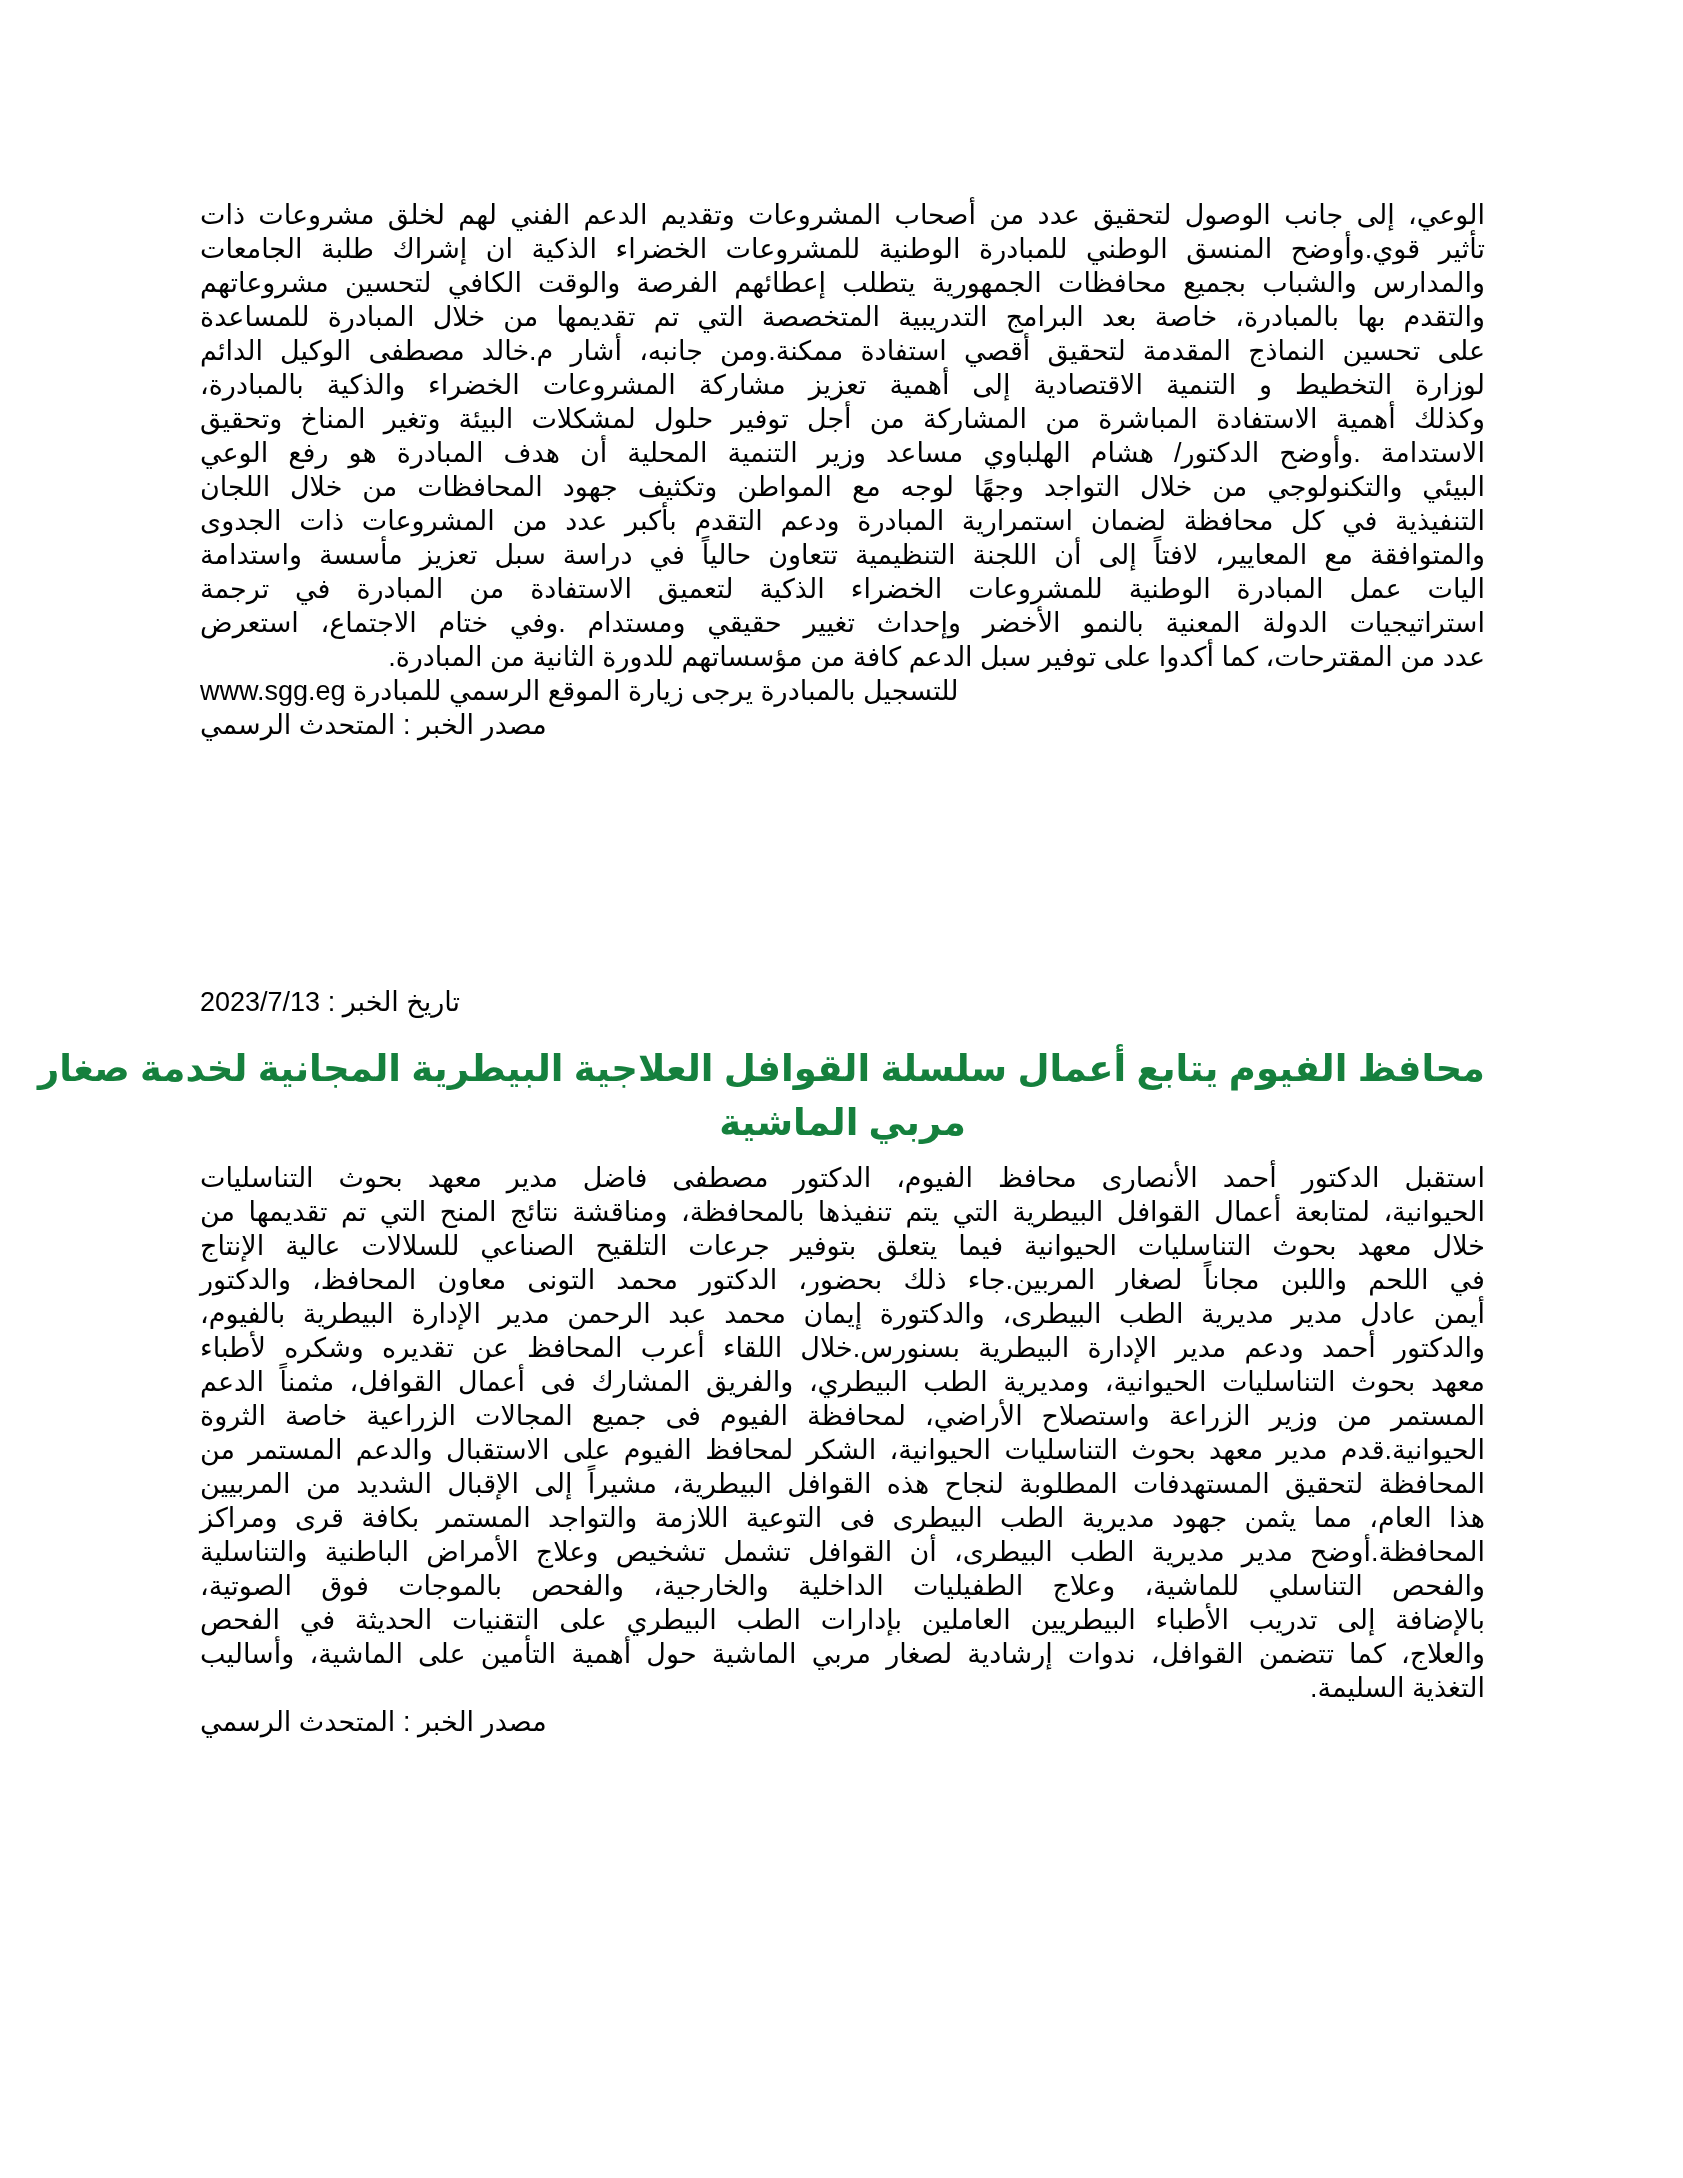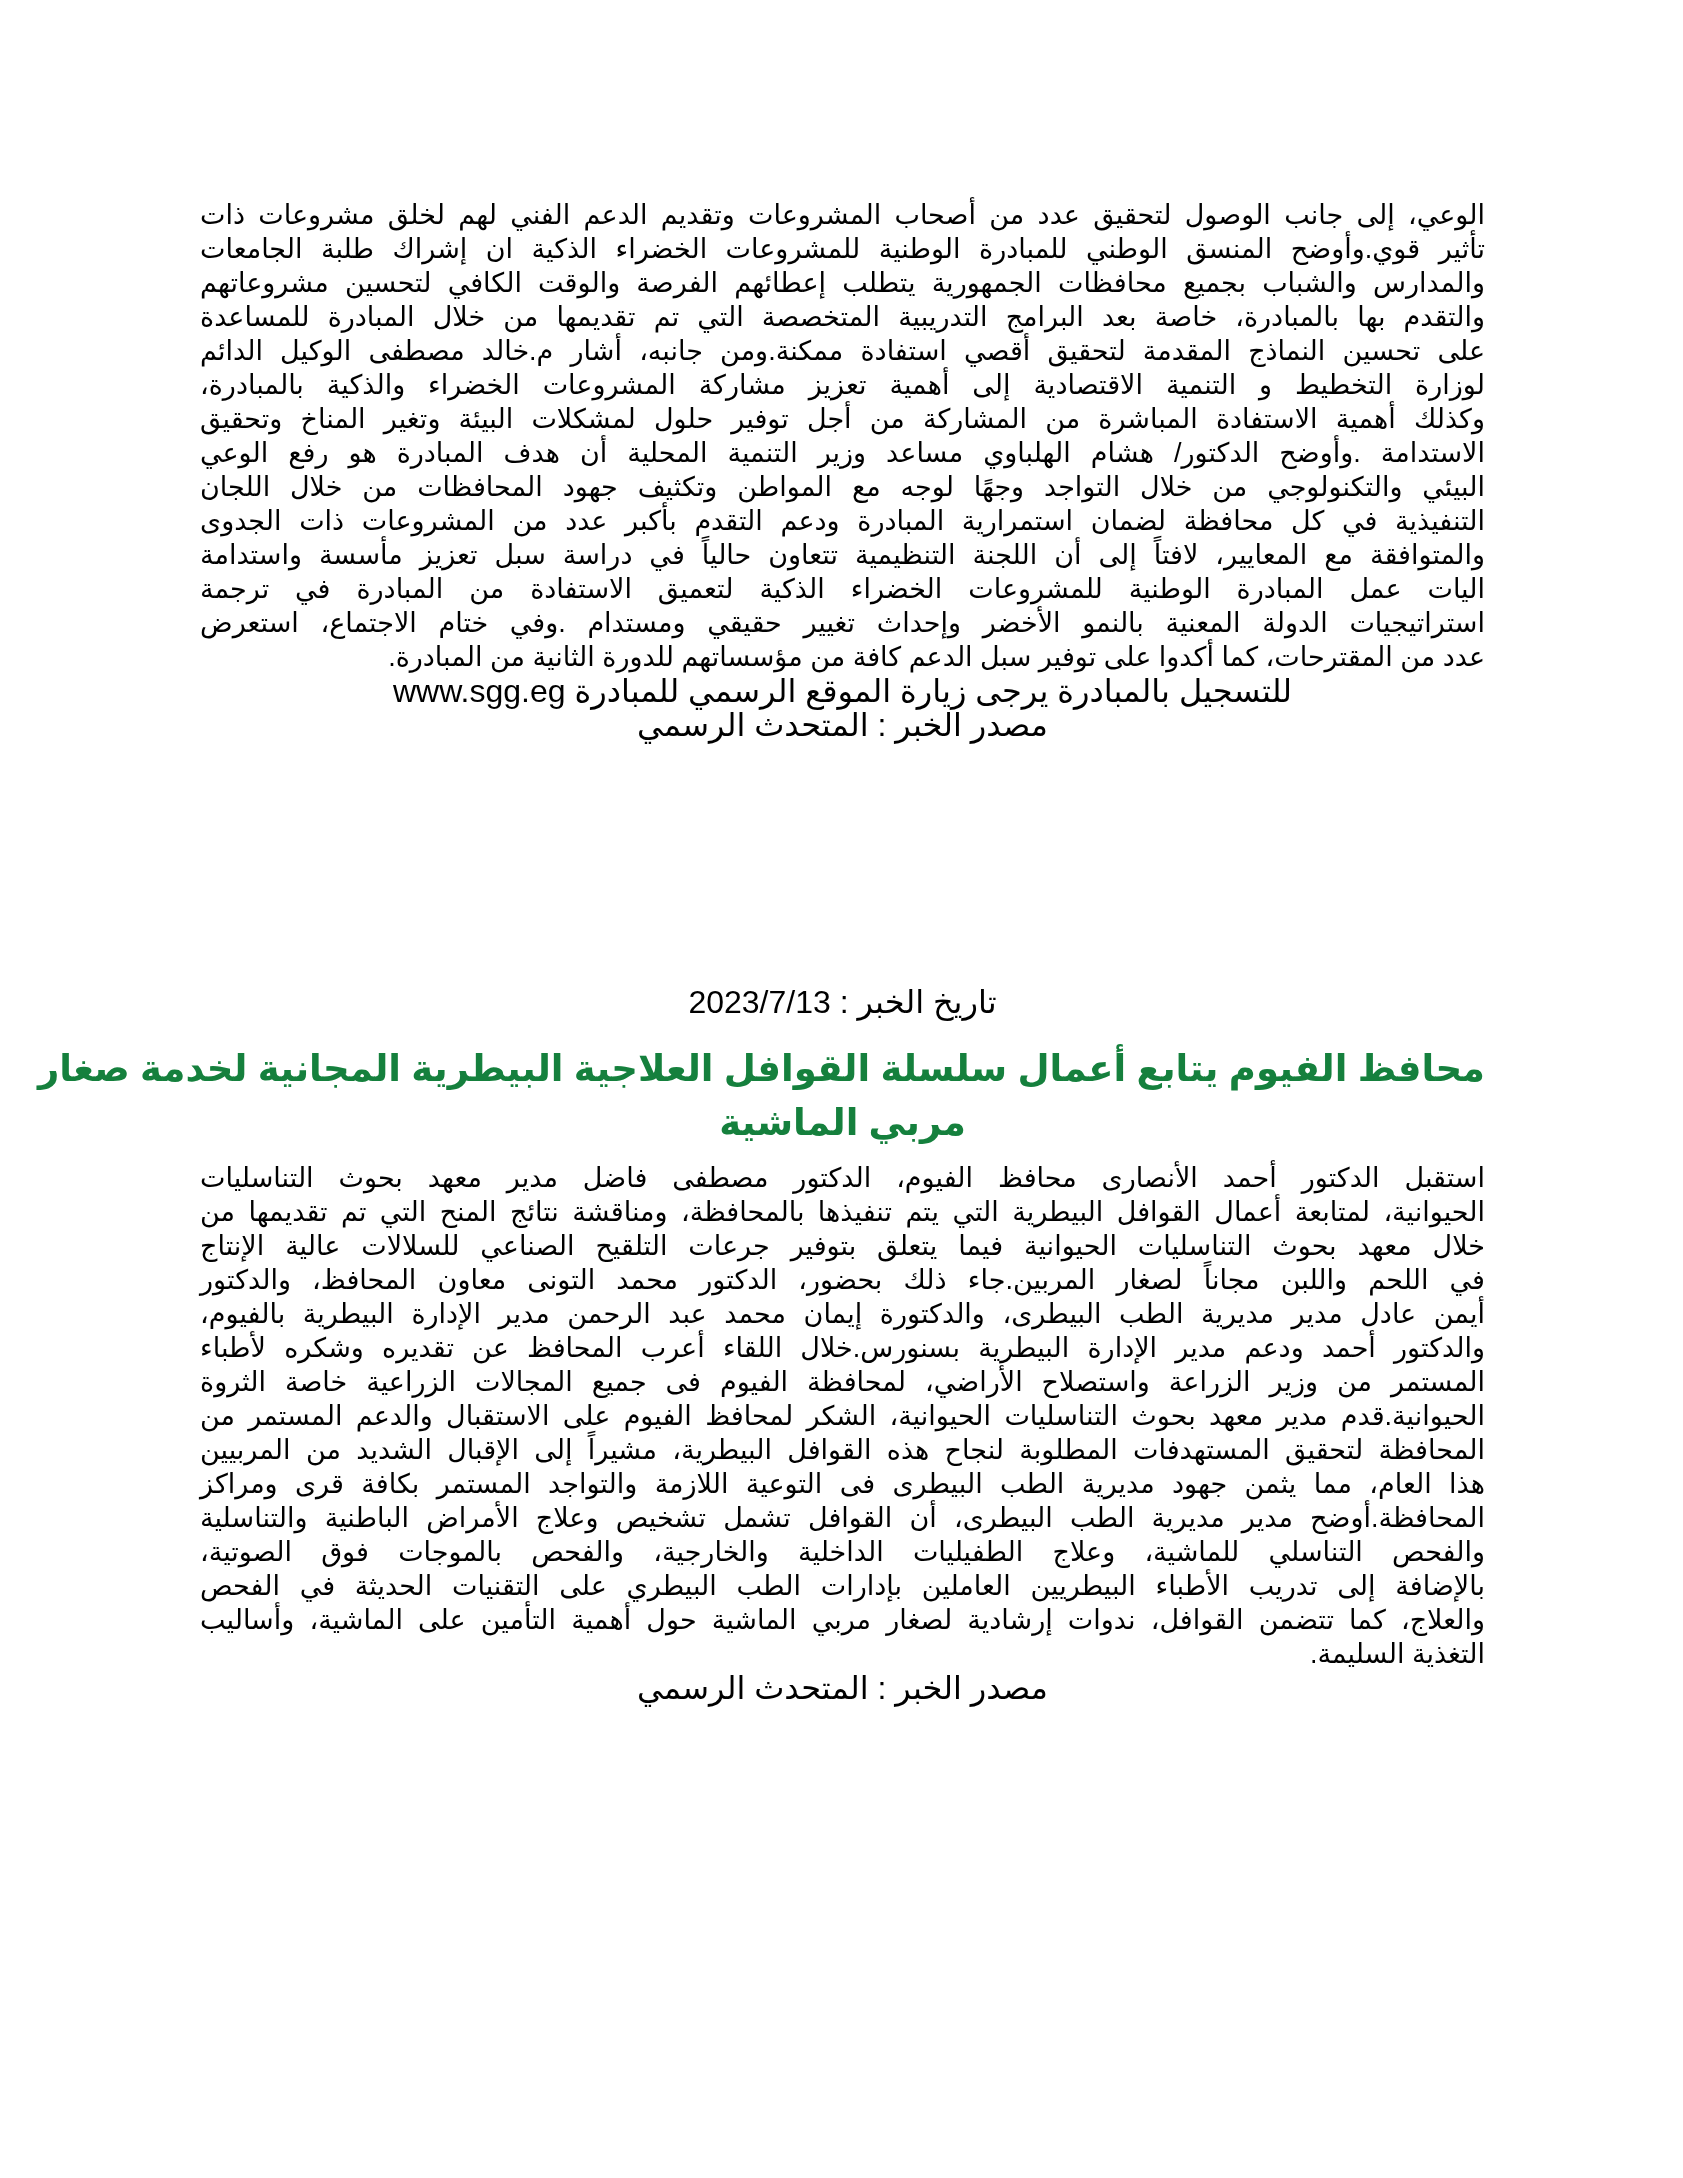--- a/index.html
+++ b/index.html
@@ -1,21 +1,21 @@
 <!DOCTYPE html>
 <html><head>
 <meta charset="utf-8">
 <style>
   html, body { margin: 0; padding: 0; background: #ffffff; }
   body { width: 1683px; height: 2178px; position: relative; overflow: hidden; font-family: "Liberation Sans", "DejaVu Sans", sans-serif; color: #000; }
   .page { position: absolute; left: 200px; width: 1285px; top: 0; }
   .block { position: absolute; left: 0; width: 1285px; direction: rtl; }
   .line { display: block; height: 34px; line-height: 34px; font-size: 27px; white-space: nowrap; text-align: justify; text-align-last: justify; }
   .line.last { text-align-last: right; }
-  .plain { display: block; height: 34px; line-height: 34px; font-size: 32px; text-align: center; white-space: nowrap; }
+  .plain { display: block; height: 34px; line-height: 34px; font-size: 27px; text-align: left; white-space: nowrap; }
   .heading { position: absolute; left: 0; width: 1285px; direction: rtl; text-align: center; color: #15803d; font-weight: bold; font-size: 37px; line-height: 54px; }
   .heading .hl { display: block; white-space: nowrap; }
   .heading .hl.full { text-align: justify; text-align-last: justify; }
   .ltr { direction: ltr; unicode-bidi: embed; }
 </style>
 </head>
 <body>
 
 <div class="page">
 
@@ -58,20 +58,21 @@
     <span class="hl">مربي الماشية</span>
   </div>
 
   <div class="block" style="top:1161px;">
     <span class="line">استقبل الدكتور أحمد الأنصارى محافظ الفيوم، الدكتور مصطفى فاضل مدير معهد بحوث التناسليات</span>
     <span class="line">الحيوانية، لمتابعة أعمال القوافل البيطرية التي يتم تنفيذها بالمحافظة، ومناقشة نتائج المنح التي تم تقديمها من</span>
     <span class="line">خلال معهد بحوث التناسليات الحيوانية فيما يتعلق بتوفير جرعات التلقيح الصناعي للسلالات عالية الإنتاج</span>
     <span class="line">في اللحم واللبن مجاناً لصغار المربين.جاء ذلك بحضور، الدكتور محمد التونى معاون المحافظ، والدكتور</span>
     <span class="line">أيمن عادل مدير مديرية الطب البيطرى، والدكتورة إيمان محمد عبد الرحمن مدير الإدارة البيطرية بالفيوم،</span>
     <span class="line">والدكتور أحمد ودعم مدير الإدارة البيطرية بسنورس.خلال اللقاء أعرب المحافظ عن تقديره وشكره لأطباء</span>
+    <span class="line">معهد بحوث التناسليات الحيوانية، ومديرية الطب البيطري، والفريق المشارك فى أعمال القوافل، مثمناً الدعم</span>
     <span class="line">المستمر من وزير الزراعة واستصلاح الأراضي، لمحافظة الفيوم فى جميع المجالات الزراعية خاصة الثروة</span>
     <span class="line">الحيوانية.قدم مدير معهد بحوث التناسليات الحيوانية، الشكر لمحافظ الفيوم على الاستقبال والدعم المستمر من</span>
     <span class="line">المحافظة لتحقيق المستهدفات المطلوبة لنجاح هذه القوافل البيطرية، مشيراً إلى الإقبال الشديد من المربيين</span>
     <span class="line">هذا العام، مما يثمن جهود مديرية الطب البيطرى فى التوعية اللازمة والتواجد المستمر بكافة قرى ومراكز</span>
     <span class="line">المحافظة.أوضح مدير مديرية الطب البيطرى، أن القوافل تشمل تشخيص وعلاج الأمراض الباطنية والتناسلية</span>
     <span class="line">والفحص التناسلي للماشية، وعلاج الطفيليات الداخلية والخارجية، والفحص بالموجات فوق الصوتية،</span>
     <span class="line">بالإضافة إلى تدريب الأطباء البيطريين العاملين بإدارات الطب البيطري على التقنيات الحديثة في الفحص</span>
     <span class="line">والعلاج، كما تتضمن القوافل، ندوات إرشادية لصغار مربي الماشية حول أهمية التأمين على الماشية، وأساليب</span>
     <span class="line last">التغذية السليمة.</span>
     <span class="plain">

